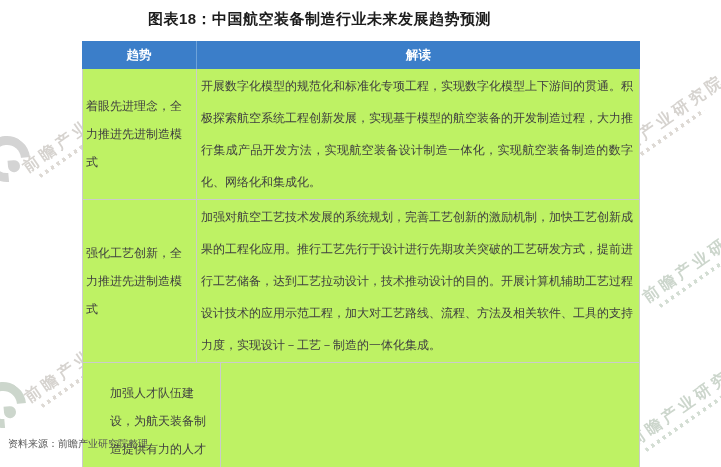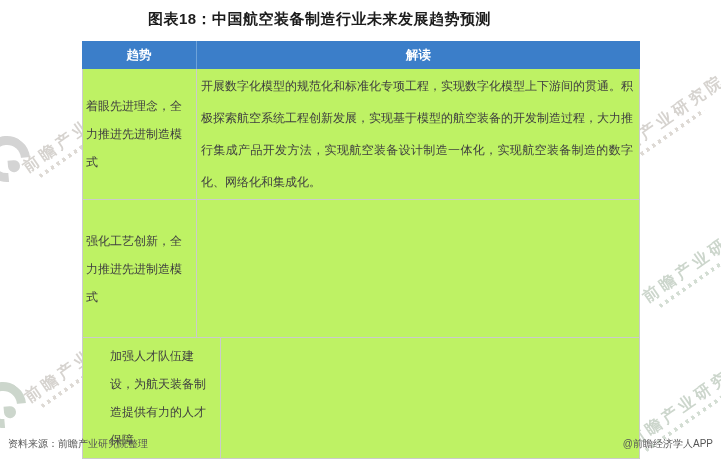--- a/index.html
+++ b/index.html
@@ -32,21 +32,21 @@
   .th {
     display:flex; align-items:center; justify-content:center;
     color:#ffffff; font-size:12.5px; font-weight:bold;
   }
   .th1 { width:115px; border-right:1px solid #6ea3d9; }
   .th2 { flex:1; }
 
   .trow { display:flex; border-bottom:1px solid #cbcbcb; }
   .trow:last-child { border-bottom:none;margin-left:24px; }
   .td1 {
-    width:114px; padding:4px 3px;
+    width:114px; padding:16px 3px;
     display:flex; align-items:center;
     font-size:12px; line-height:28px;
     text-align:left;
     border-right:1px solid #cbcbcb;
     color:#404040;
   }
   .td2 {
     flex:1; padding:1px 6px 1px 4px;
     font-size:12px; line-height:32px;
     text-align:justify; text-justify:inter-ideograph;
@@ -138,24 +138,24 @@
       <div class="th th2">解读</div>
     </div>
 
     <div class="trow r0">
       <div class="td1">着眼先进理念，全力推进先进制造模式</div>
       <div class="td2">开展数字化模型的规范化和标准化专项工程，实现数字化模型上下游间的贯通。积极探索航空系统工程创新发展，实现基于模型的航空装备的开发制造过程，大力推行集成产品开发方法，实现航空装备设计制造一体化，实现航空装备制造的数字化、网络化和集成化。</div>
     </div>
 
     <div class="trow r1">
       <div class="td1">强化工艺创新，全力推进先进制造模式</div>
+      <div class="td2">加强对航空工艺技术发展的系统规划，完善工艺创新的激励机制，加快工艺创新成果的工程化应用。推行工艺先行于设计进行先期攻关突破的工艺研发方式，提前进行工艺储备，达到工艺拉动设计，技术推动设计的目的。开展计算机辅助工艺过程设计技术的应用示范工程，加大对工艺路线、流程、方法及相关软件、工具的支持力度，实现设计－工艺－制造的一体化集成。</div>
     </div>
 
     <div class="trow r2">
       <div class="td1">加强人才队伍建设，为航天装备制造提供有力的人才保障</div>
     </div>
   </div>
 
   <div class="footer">
     <span>资料来源：前瞻产业研究院整理</span>
-    <span>@前瞻经济学人APP</span>
   </div>
 </div>
 
 </body></html>

